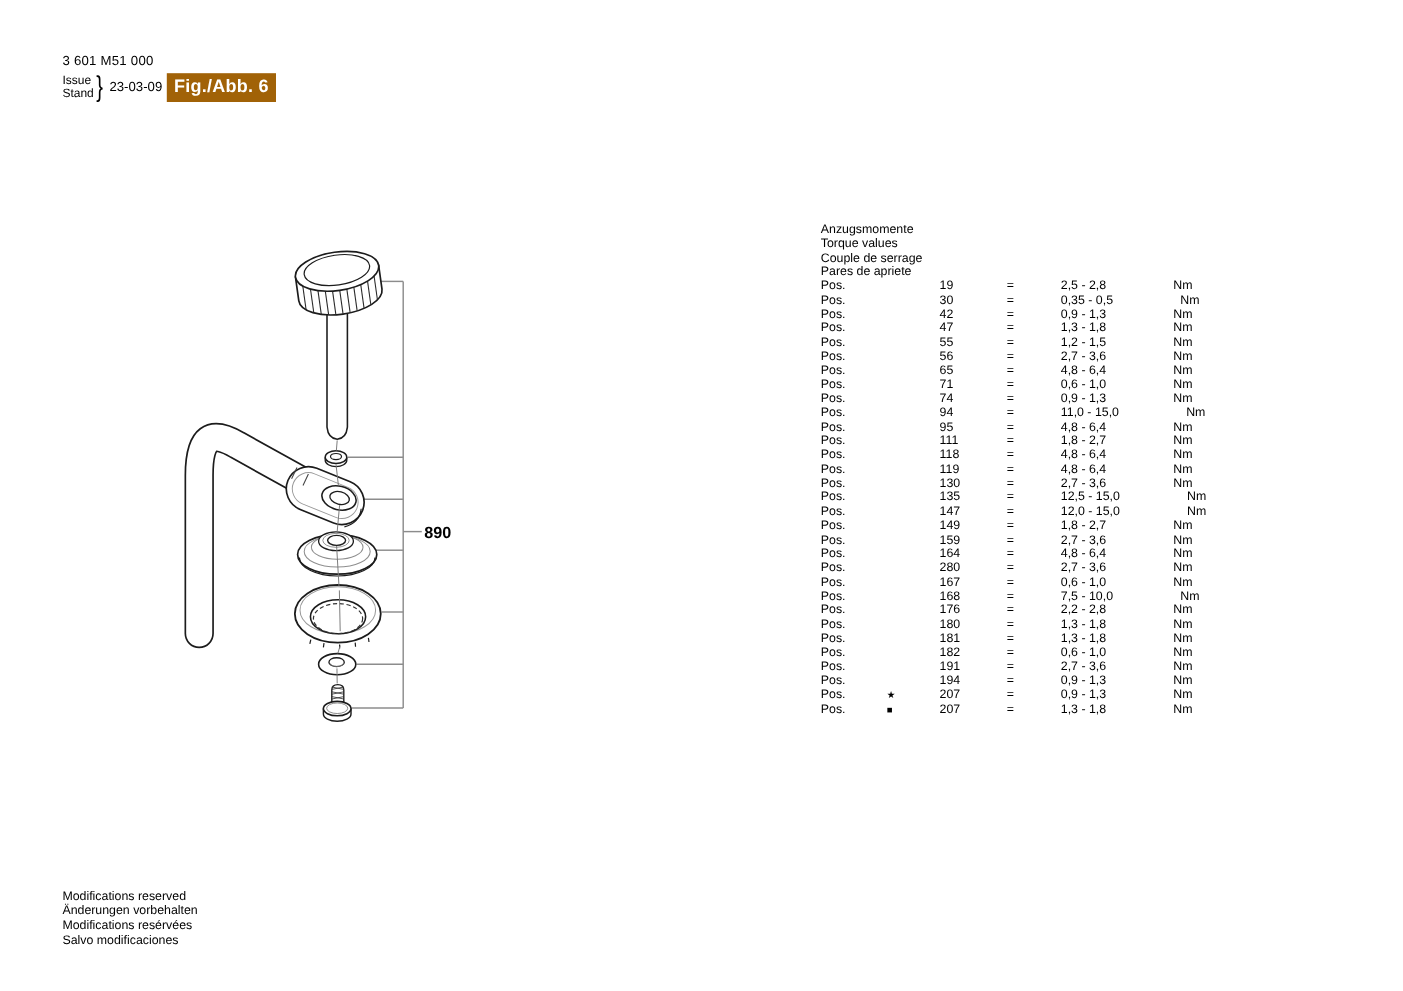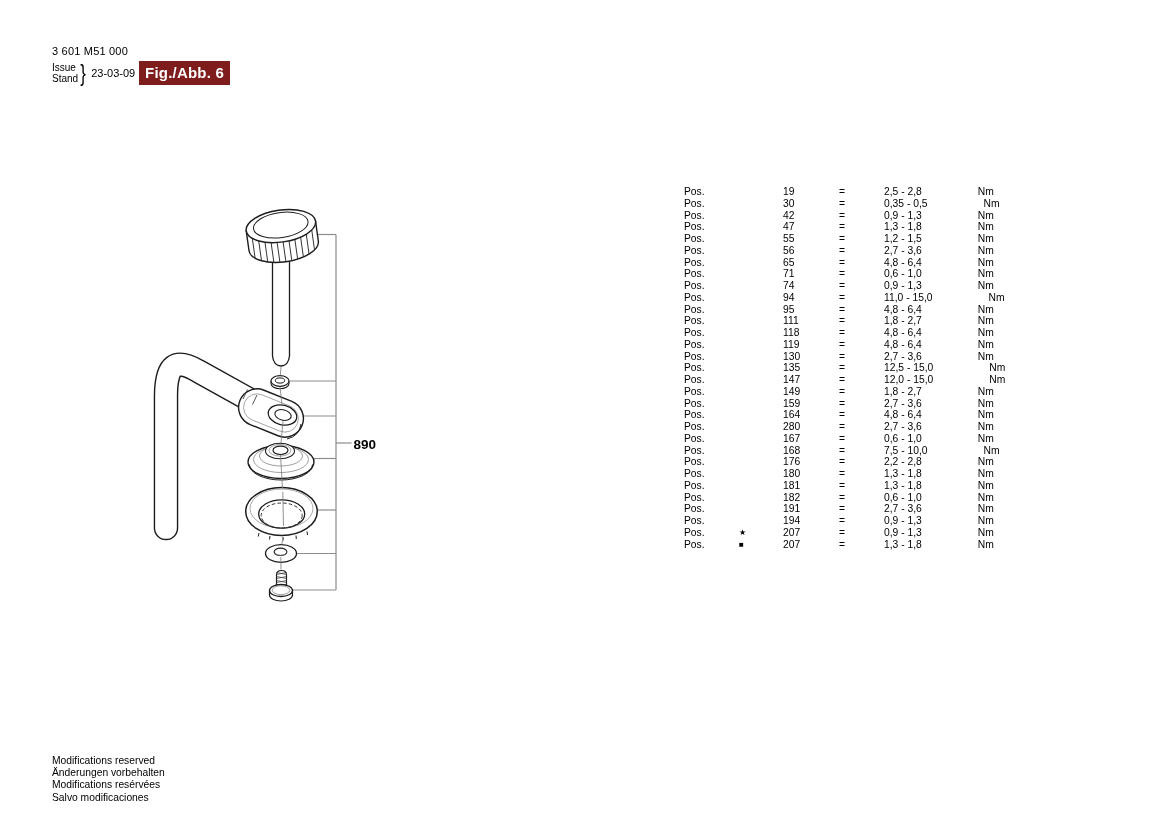--- a/index.html
+++ b/index.html
@@ -6,30 +6,30 @@
   .page{
     position:relative;width:1169px;height:826px;background:#ffffff;
     font-family:"Liberation Sans","DejaVu Sans",sans-serif;color:#000;
     overflow:hidden;
   }
   .part-number{position:absolute;left:52px;top:45px;font-size:11px;letter-spacing:.2px;}
   .issue-block{position:absolute;left:52px;top:60px;height:26px;display:flex;align-items:center;}
   .is-labels{font-size:10px;line-height:11.5px;}
   .brace{font-size:24px;line-height:24px;font-weight:300;transform:scaleX(.7);margin-left:1px;margin-right:2px;}
   .date{font-size:11px;margin-left:2px;}
-  .fig-box{position:absolute;left:139px;top:61px;width:91px;height:24px;background:#7f1d1d;color:#fff;
+  .fig-box{position:absolute;left:139px;top:61px;width:91px;height:24px;background:#a16207;color:#fff;
     font-size:15px;font-weight:bold;line-height:24px;text-align:center;letter-spacing:.2px;}
   .torque{position:absolute;left:684px;top:186px;font-size:10.3px;line-height:11.75px;white-space:nowrap;}
   .t-row{display:flex;align-items:flex-start;gap:35px;}
   .c-pos{width:20px;}
   .c-sym{width:9px;font-size:8px;}
   .c-num{width:21px;}
   .c-eq{width:10px;}
   .c-unit{margin-left:21px;}
-  .footer{position:absolute;left:52px;top:742px;font-size:10.3px;line-height:12.2px;margin-top:13px;}
+  .footer{position:absolute;left:52px;top:742px;font-size:10.3px;line-height:12.2px;}
   .diagram{position:absolute;left:55px;top:190px;}
   .diagram text{font-family:"Liberation Sans","DejaVu Sans",sans-serif;}
 </style>
 </head>
 <body>
 
 <div class="page">
 
   <div class="part-number">3 601 M51 000</div>
 
@@ -156,20 +156,26 @@
       <path d="M282.8,492 L283.5,526"></path>
       <path d="M283.5,538 L281.5,544.5"></path>
       <path d="M280.8,557 L281,569.5"></path>
     </g>
 
     <text x="353.5" y="448.5" font-size="13.5" font-weight="bold" fill="#000">890</text>
   </svg>
 
   <div class="torque">
     <div>
+        <div>Anzugsmomente</div>
+        <div>Torque values</div>
+        <div>Couple de serrage</div>
+        <div>Pares de apriete</div>
+      </div>
+    <div>
   <div class="t-row">
     <span class="c-pos">Pos.</span>
     <span class="c-sym"></span>
     <span class="c-num">19</span>
     <span class="c-eq">=</span>
     <span class="c-range">2,5 - 2,8</span>
     <span class="c-unit">Nm</span>
   </div>
 
   <div class="t-row">

